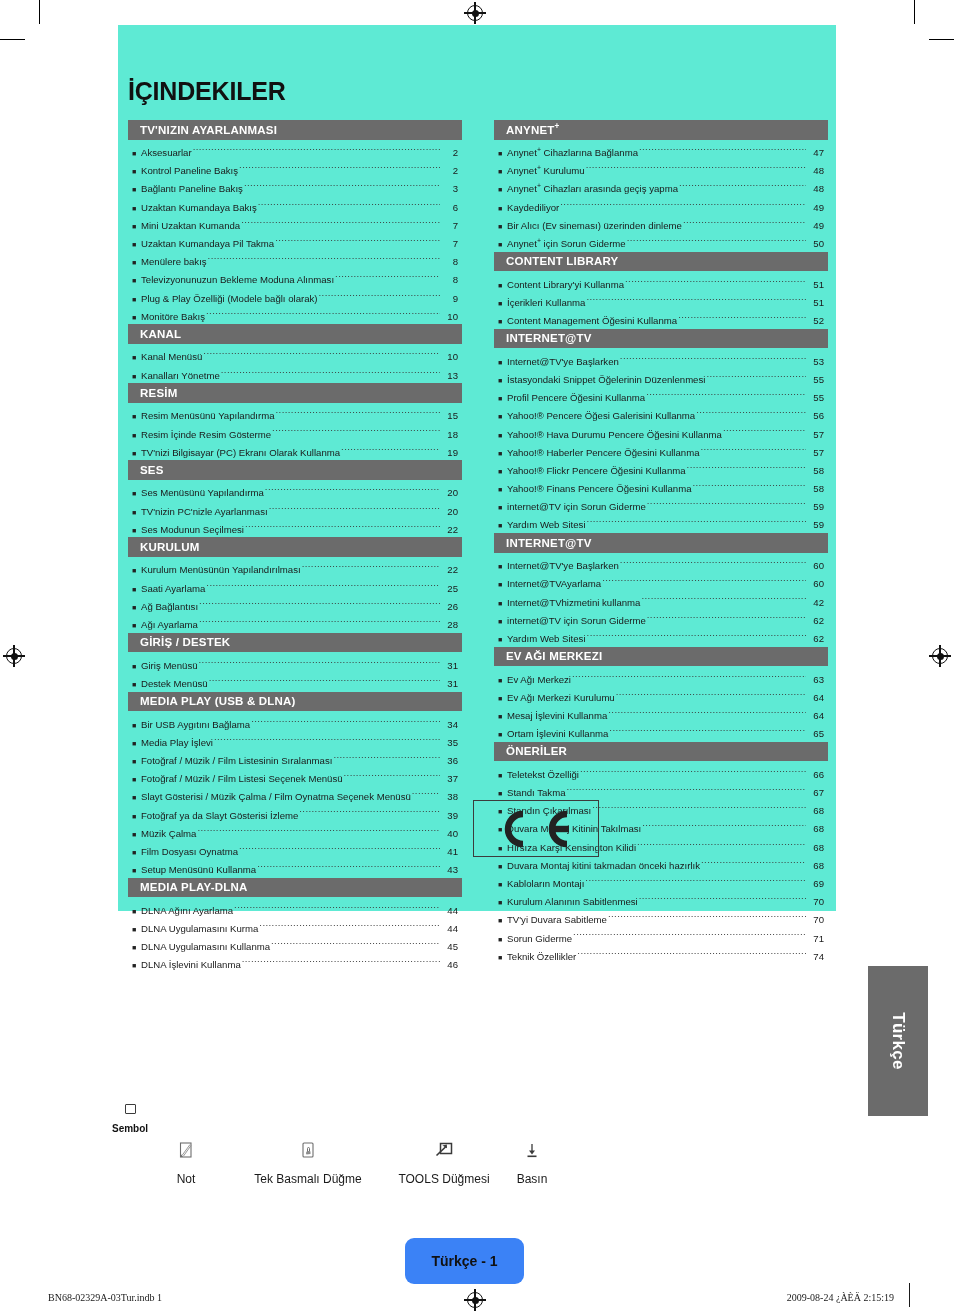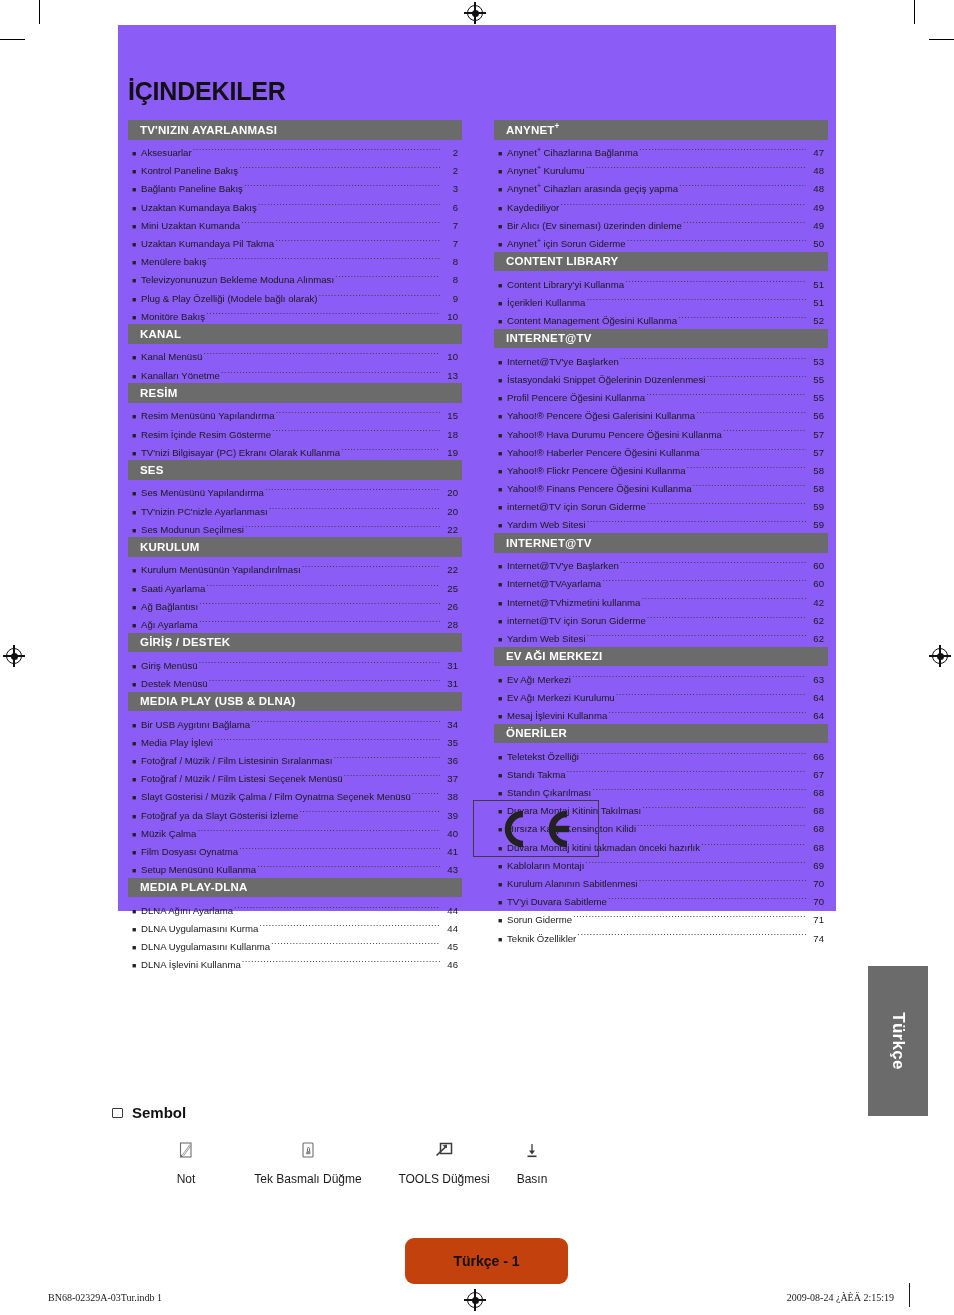--- a/index.html
+++ b/index.html
@@ -27,21 +27,21 @@
   .reg .dot {
     position: absolute; left: 7.5px; top: 7.5px; width: 7px; height: 7px;
     background: #111; border-radius: 50%;
   }
 
   
   .page {
     position: absolute;
     left: 118px; top: 25px;
     width: 718px; height: 886px;
-    background: #8b5cf6;
+    background: #5eead4;
   }
 
   .page-title {
     position: absolute;
     left: 10px; top: 52px;
     font-size: 25px; font-weight: bold; color: #111;
     letter-spacing: -0.2px;
   }
 
   .columns {
@@ -135,21 +135,21 @@
     font-weight: bold;
     white-space: nowrap;
     letter-spacing: 0.3px;
   }
 
   
   .symbol-heading {
     position: absolute;
     left: 112px; top: 1104px;
     display: flex; align-items: center; gap: 9px;
-    font-size: 15px; font-weight: bold; color: #111;
+    font-size: 10px; font-weight: bold; color: #111; flex-direction: column;
   }
   .sq-icon {
     display: inline-block;
     width: 9px; height: 8px;
     border: 1.6px solid #3b3b3b;
     border-radius: 1px;
   }
 
   .symbols {
     position: absolute;
@@ -171,22 +171,22 @@
   }
   .sym-0 { width: 92px; }
   .sym-1 { width: 152px; }
   .sym-2 { width: 120px; justify-content: space-between; }
   .sym-3 { width: 56px; }
 
   
   .page-pill {
     position: absolute;
     left: 405px; top: 1238px;
-    width: 163px; height: 46px;
-    background: #c2410c;
+    width: 119px; height: 46px;
+    background: #3b82f6;
     border-radius: 9px;
     display: flex; align-items: center; justify-content: center;
     font-size: 14px; font-weight: bold; color: #111;
   }
 
   
   .footer-left {
     position: absolute; left: 48px; top: 1292px;
     font-size: 10px; color: #1a1a1a;
     font-family: "Liberation Serif", serif;
@@ -675,20 +675,26 @@
               <span class="bullet"><i>■</i></span>
               <span class="toc-label">Ev Ağı Merkezi Kurulumu</span>
               <span class="dots"></span>
               <span class="pg">64</span>
             </div>
             <div class="toc-row">
               <span class="bullet"><i>■</i></span>
               <span class="toc-label">Mesaj İşlevini Kullanma</span>
               <span class="dots"></span>
               <span class="pg">64</span>
+            </div>
+            <div class="toc-row">
+              <span class="bullet"><i>■</i></span>
+              <span class="toc-label">Ortam İşlevini Kullanma</span>
+              <span class="dots"></span>
+              <span class="pg">65</span>
             </div>
           </div>
         </div>
         <div class="sec">
           <div class="sec-head">ÖNERİLER</div>
           <div class="toc-list">
             <div class="toc-row">
               <span class="bullet"><i>■</i></span>
               <span class="toc-label">Teletekst Özelliği</span>
               <span class="dots"></span>

